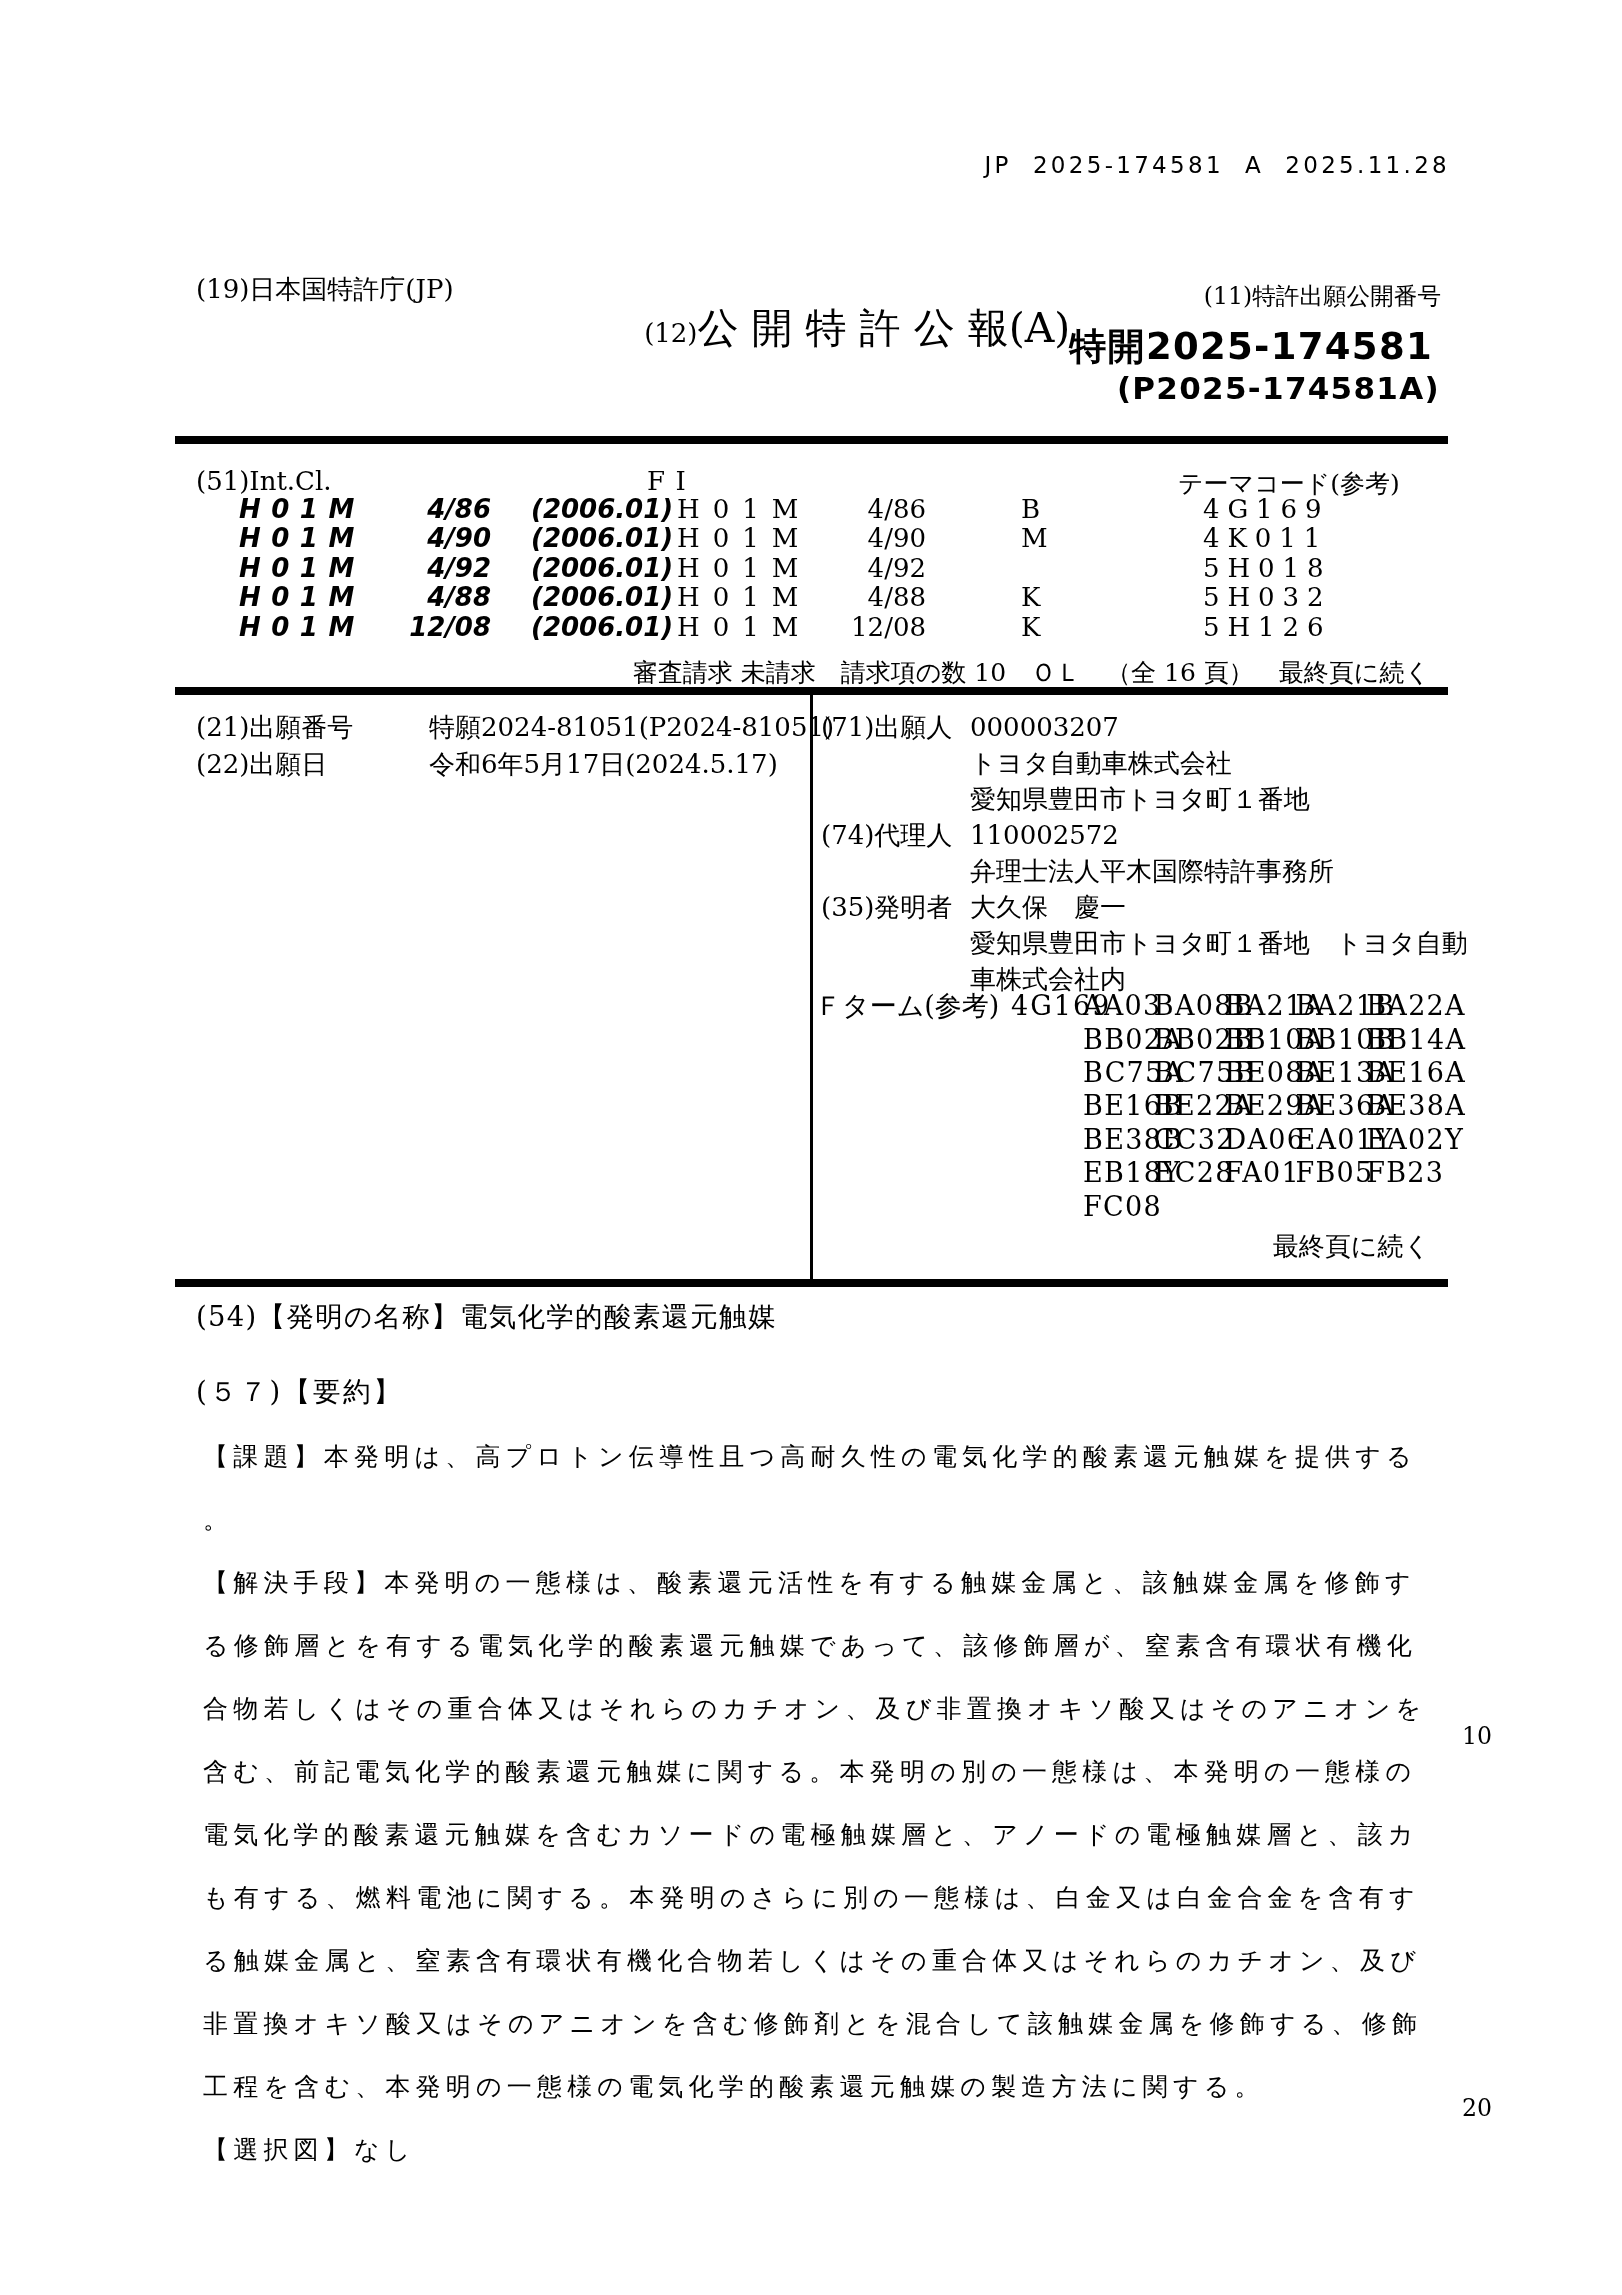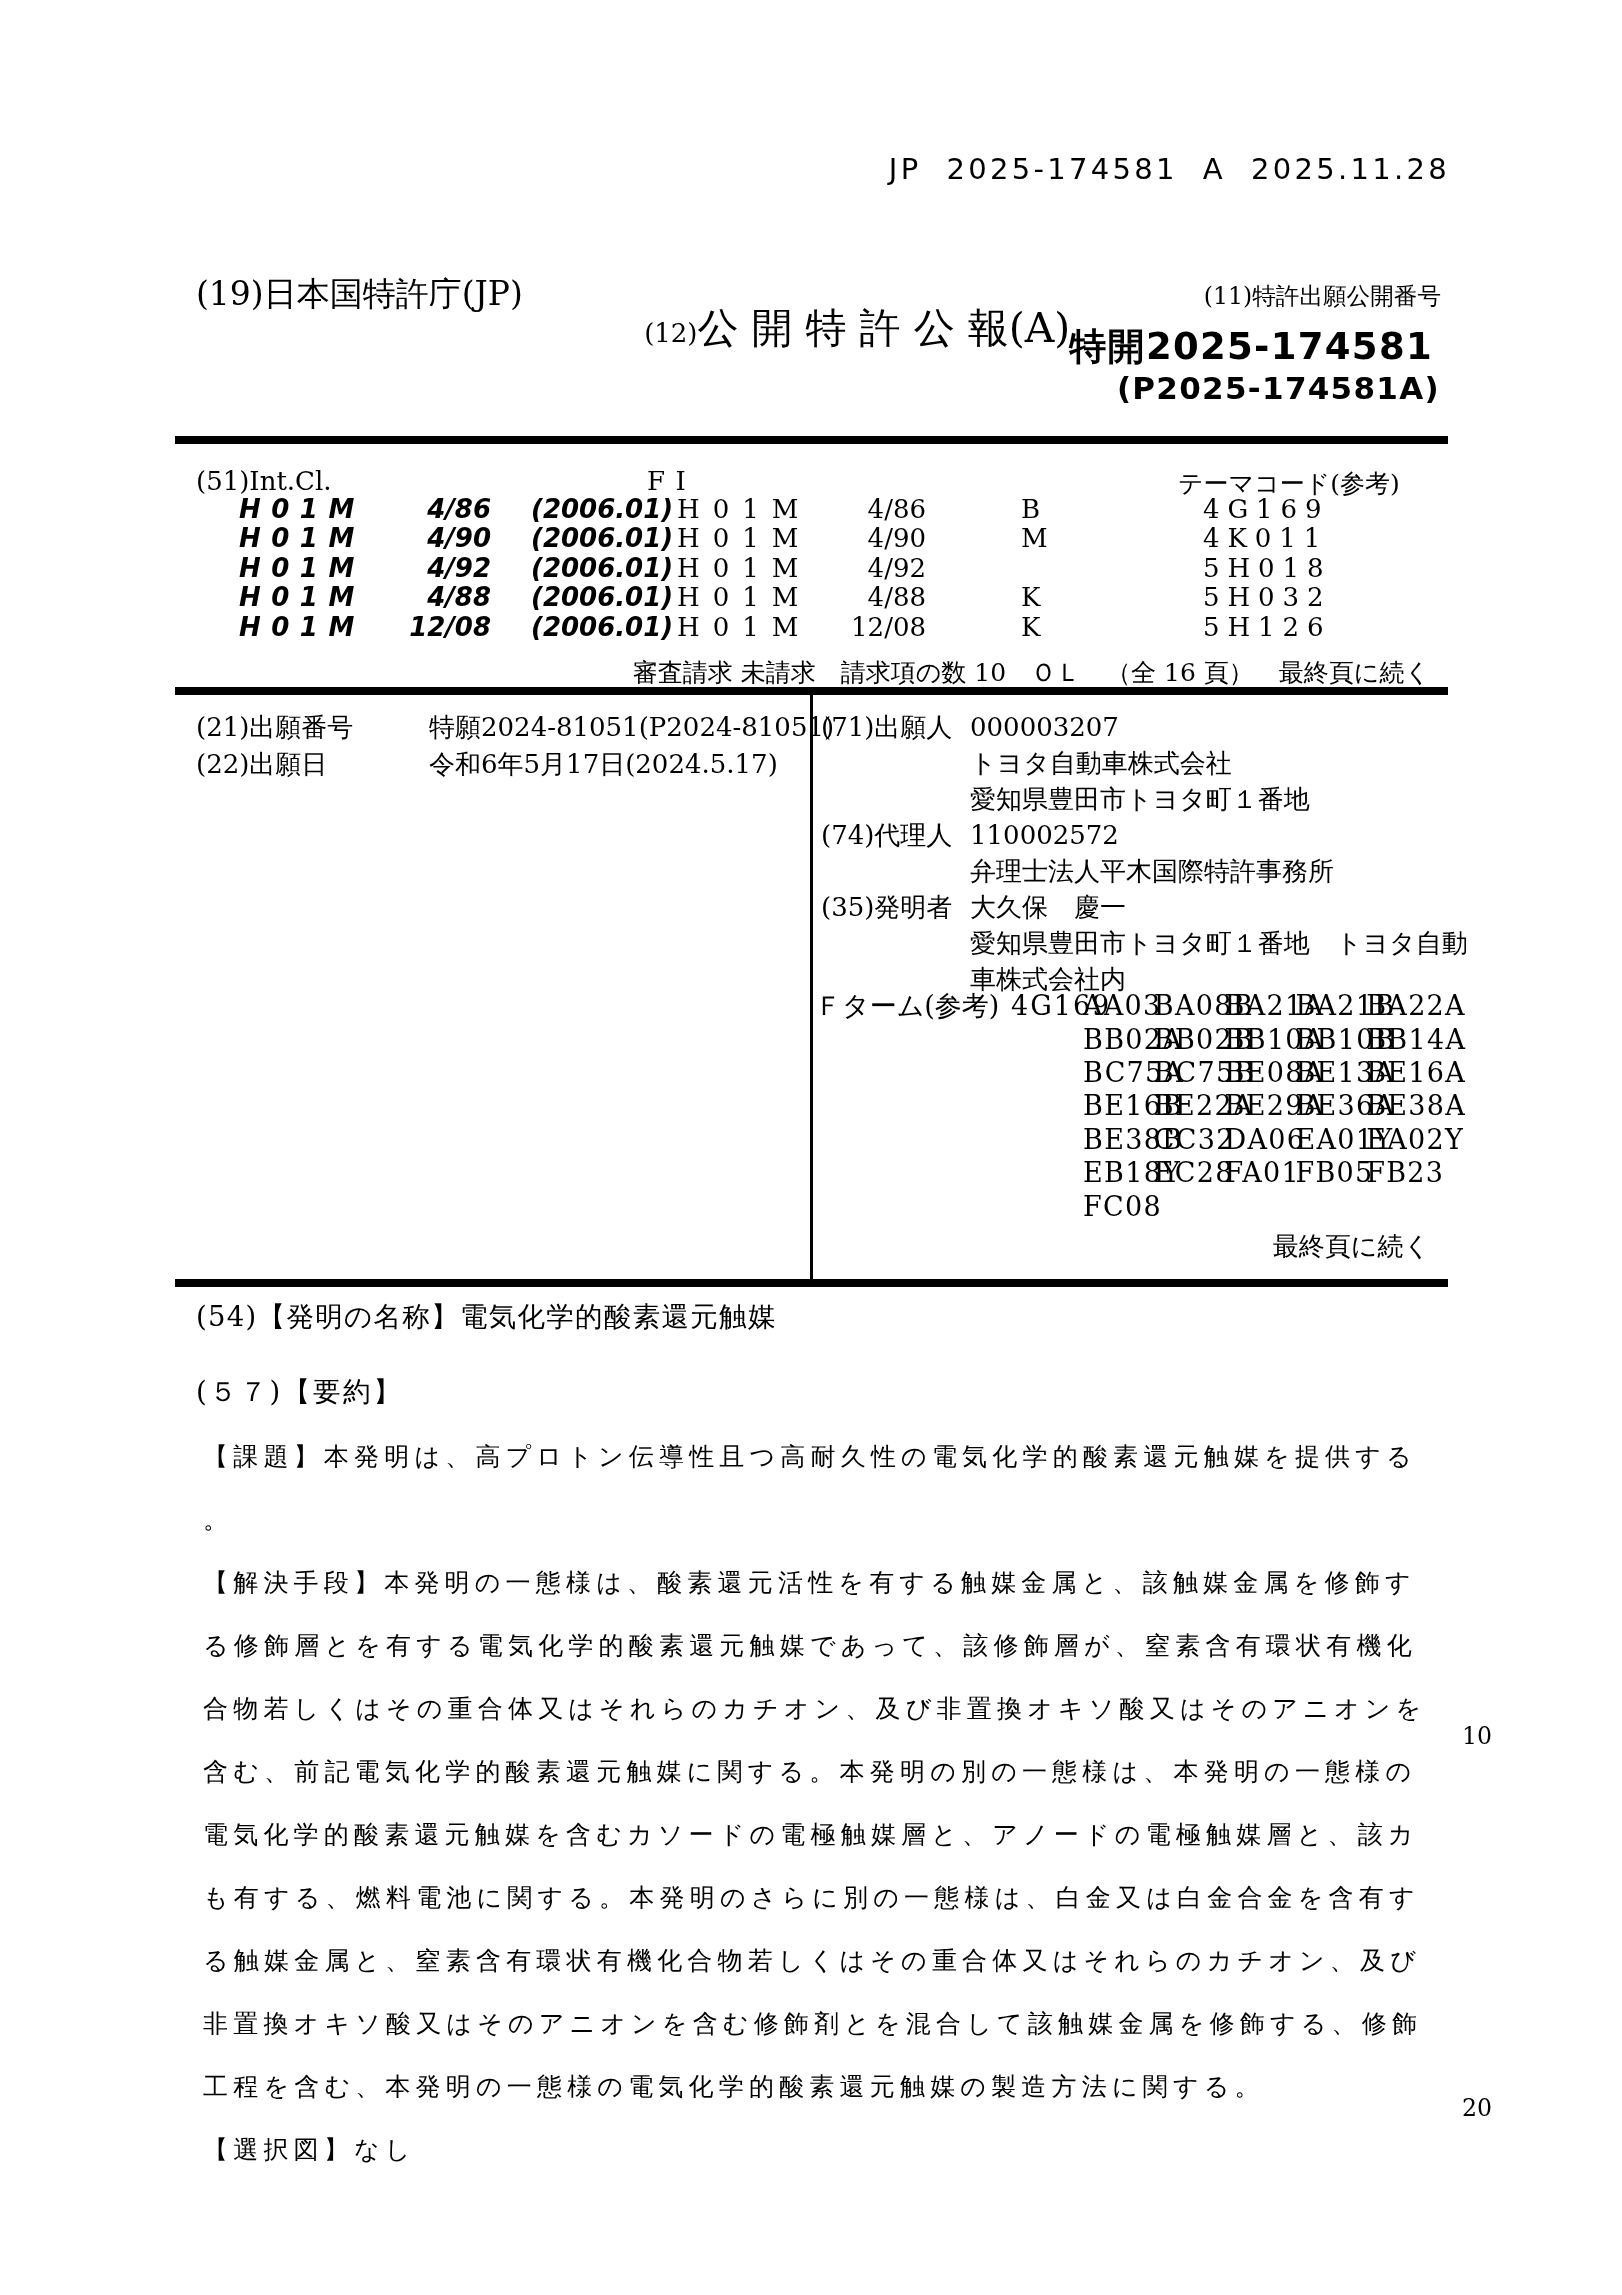--- a/index.html
+++ b/index.html
@@ -36,23 +36,23 @@
   .ftcode { display:inline-block; width:61px; margin-right:9.8px; letter-spacing:1.3px; }
   
   .absline { height:39px; line-height:39px; font-size:25px; letter-spacing:5.2px; white-space:pre; }
   .marginnum { position:absolute; left:1462px; font-size:23.6px; }
 </style>
 </head>
 <body>
 
 <div id="page">
 
-  <div class="abs sans" style="top:152px; right:173px; font-size:29px; letter-spacing:3.3px;">JP  2025-174581  A  2025.11.28</div>
-
-  <div class="abs" style="top:272px; left:196px; font-size:33px;">(19)日本国特許庁(JP)</div>
+  <div class="abs sans" style="top:152px; right:173px; font-size:23px; letter-spacing:3.3px;">JP  2025-174581  A  2025.11.28</div>
+
+  <div class="abs" style="top:272px; left:196px; font-size:26px;">(19)日本国特許庁(JP)</div>
 
   <div class="abs" style="top:264px; left:592px; font-size:41px; line-height:43px;">
     <span style="font-size:26px;">(12)</span><span>公 開 特 許 公 報(A)</span>
   </div>
 
   <div class="abs" style="top:280px; right:182px; font-size:23.6px;">(11)特許出願公開番号</div>
 
   <div class="abs sans b" style="top:322px; right:190px; font-size:37px; letter-spacing:1.3px;">特開2025-174581</div>
 
   <div class="abs sans b" style="top:370px; right:183px; font-size:31px; letter-spacing:1.3px;">(P2025-174581A)</div>

